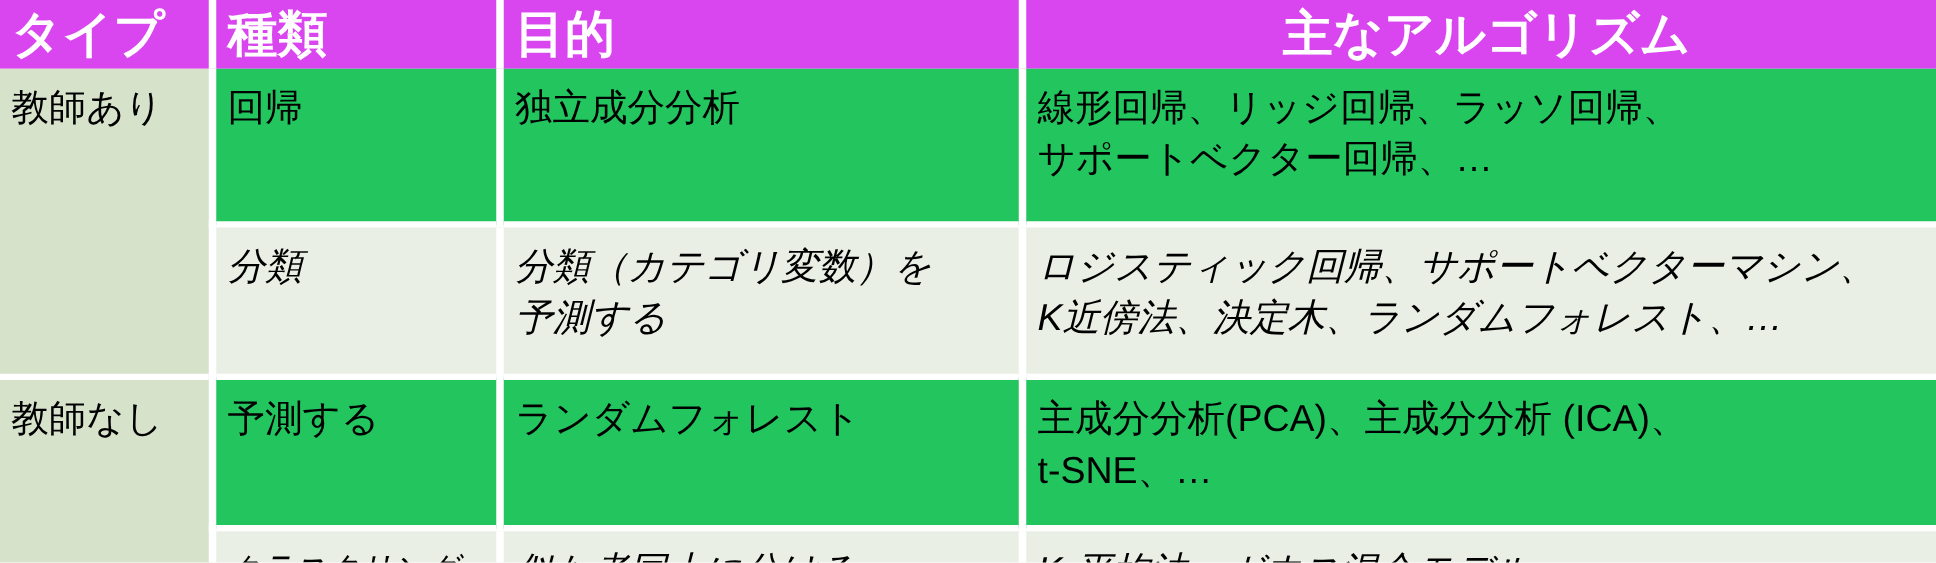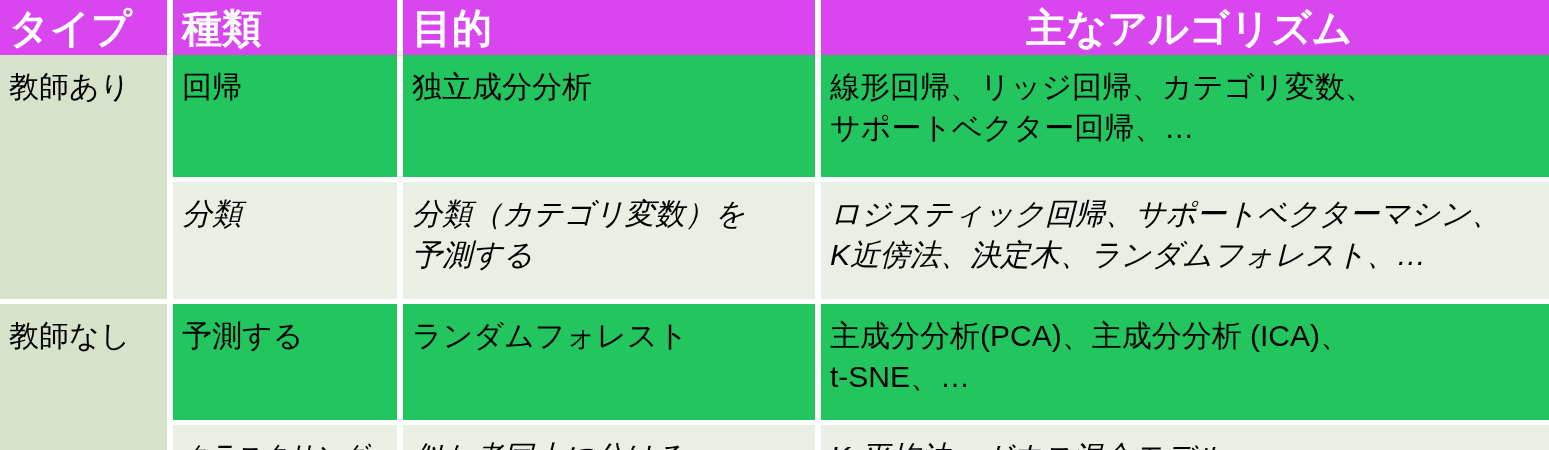--- a/index.html
+++ b/index.html
@@ -103,21 +103,21 @@
       <th>目的</th>
       <th class="last">主なアルゴリズム</th>
     </tr>
   </thead>
 
   <tbody>
     <tr class="band-dark r1">
       <td class="type-cell" rowspan="2">教師あり</td>
       <td>回帰</td>
       <td>独立成分分析</td>
-      <td class="last">線形回帰、リッジ回帰、カテゴリ変数、
+      <td class="last">線形回帰、リッジ回帰、ラッソ回帰、
 サポートベクター回帰、…</td>
     </tr>
 
     <tr class="band-light r2">
       <td>分類</td>
       <td>分類（カテゴリ変数）を
 予測する</td>
       <td class="last">ロジスティック回帰、サポートベクターマシン、
 K近傍法、決定木、ランダムフォレスト、…</td>
     </tr>

